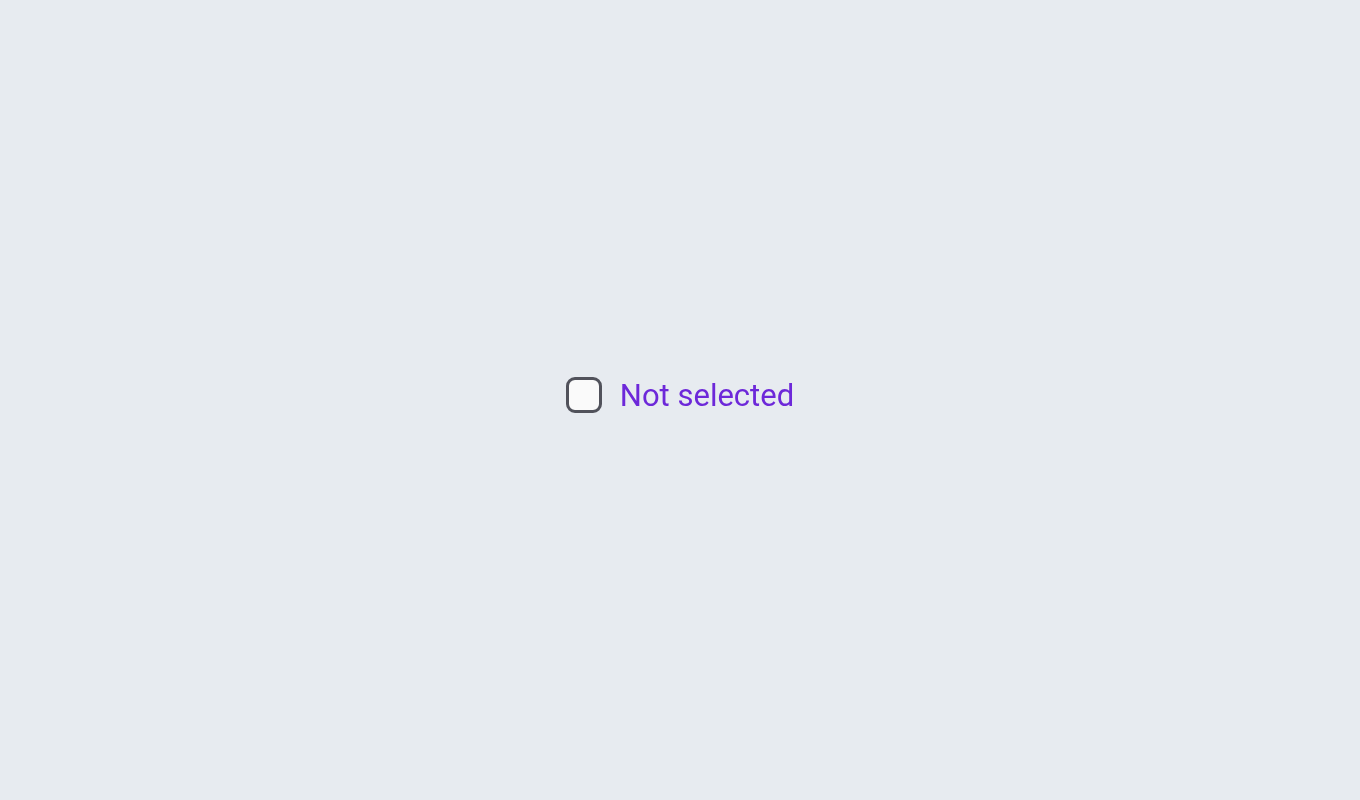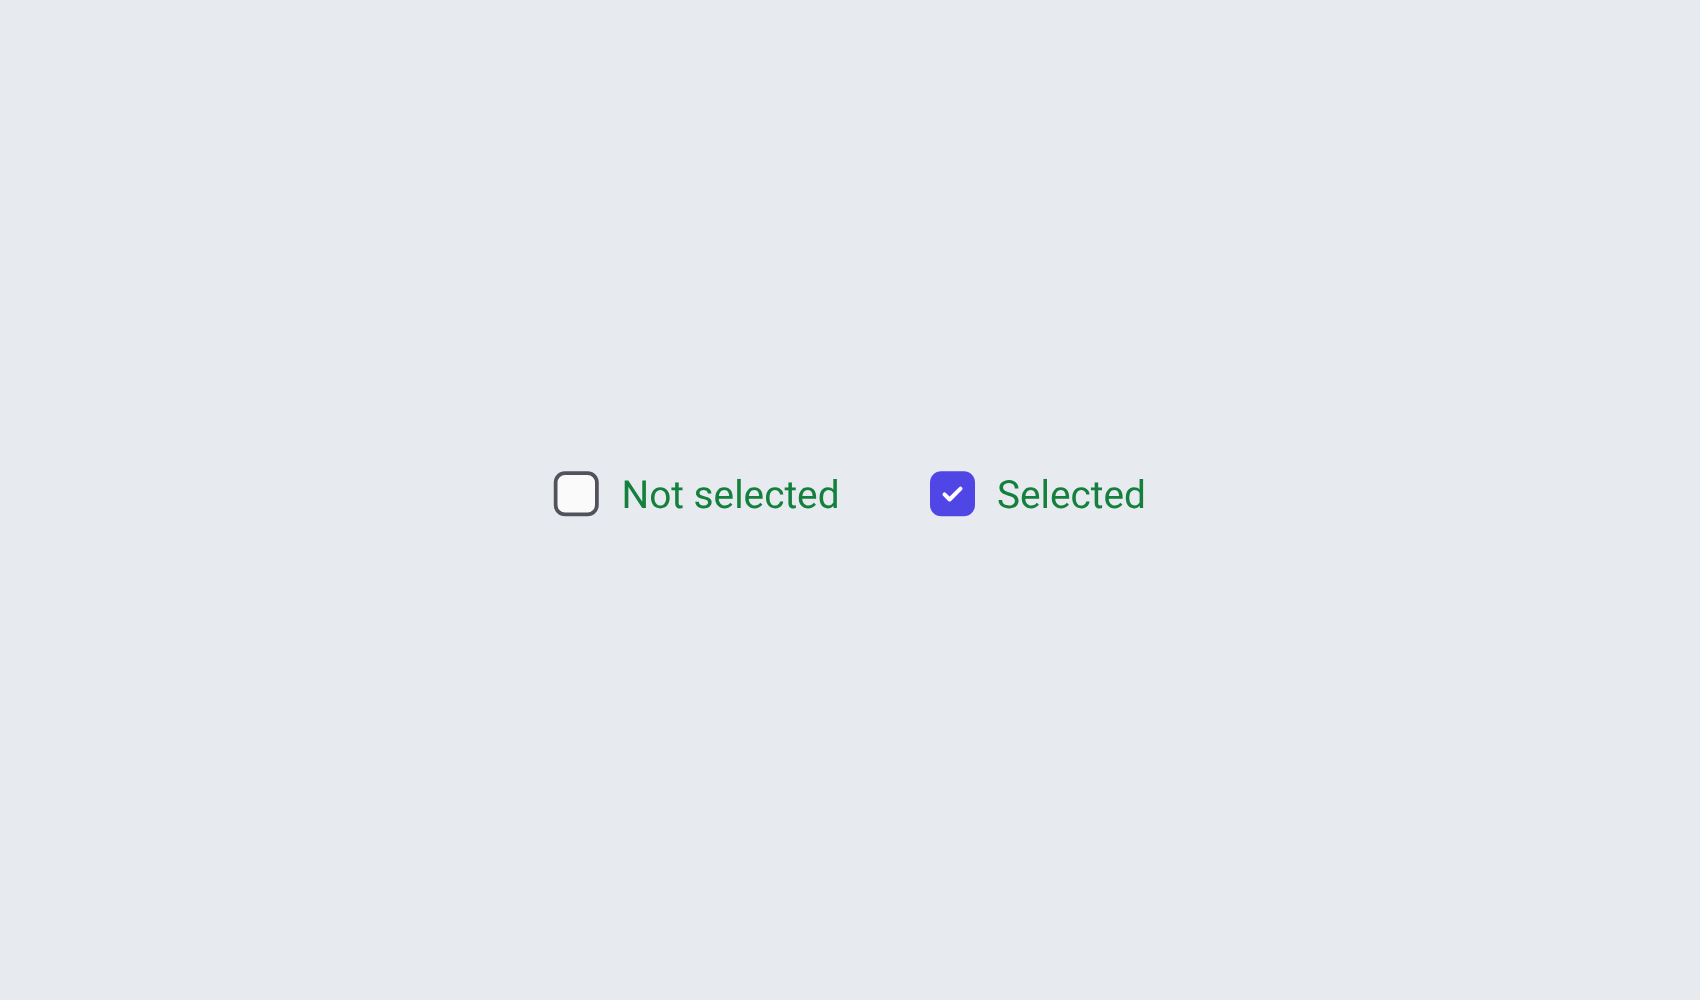--- a/index.html
+++ b/index.html
@@ -53,21 +53,21 @@
       height: 40px;
       border-radius: 11px;
     }
     
     .checkbox-checked {
       background-color: #4f46e5;
     }
     
     .checkbox-label {
       font-size: 31px;
-      color: #15803d;
+      color: #6d28d9;
       font-weight: 400;
       cursor: pointer;
     }
     
     .minus-icon {
       width: 18px;
       height: 4px;
       background-color: #ffffff;
       border-radius: 2px;
     }
@@ -85,22 +85,14 @@
 
 <div class="checkbox-container">
 
   <div class="checkbox-item">
     <div class="checkbox checkbox-unchecked">
     </div>
     <label class="checkbox-label">Not selected</label>
   </div>
 
 
-  <div class="checkbox-item">
-    <div class="checkbox checkbox-checked">
-      <svg width="22" height="22" viewBox="0 0 24 24">
-        <path class="check-icon" d="M5 12.5l4.5 4.5L19 7.5"></path>
-      </svg>
-    </div>
-    <label class="checkbox-label">Selected</label>
-  </div>
 
 </div>
 
 </body></html>

